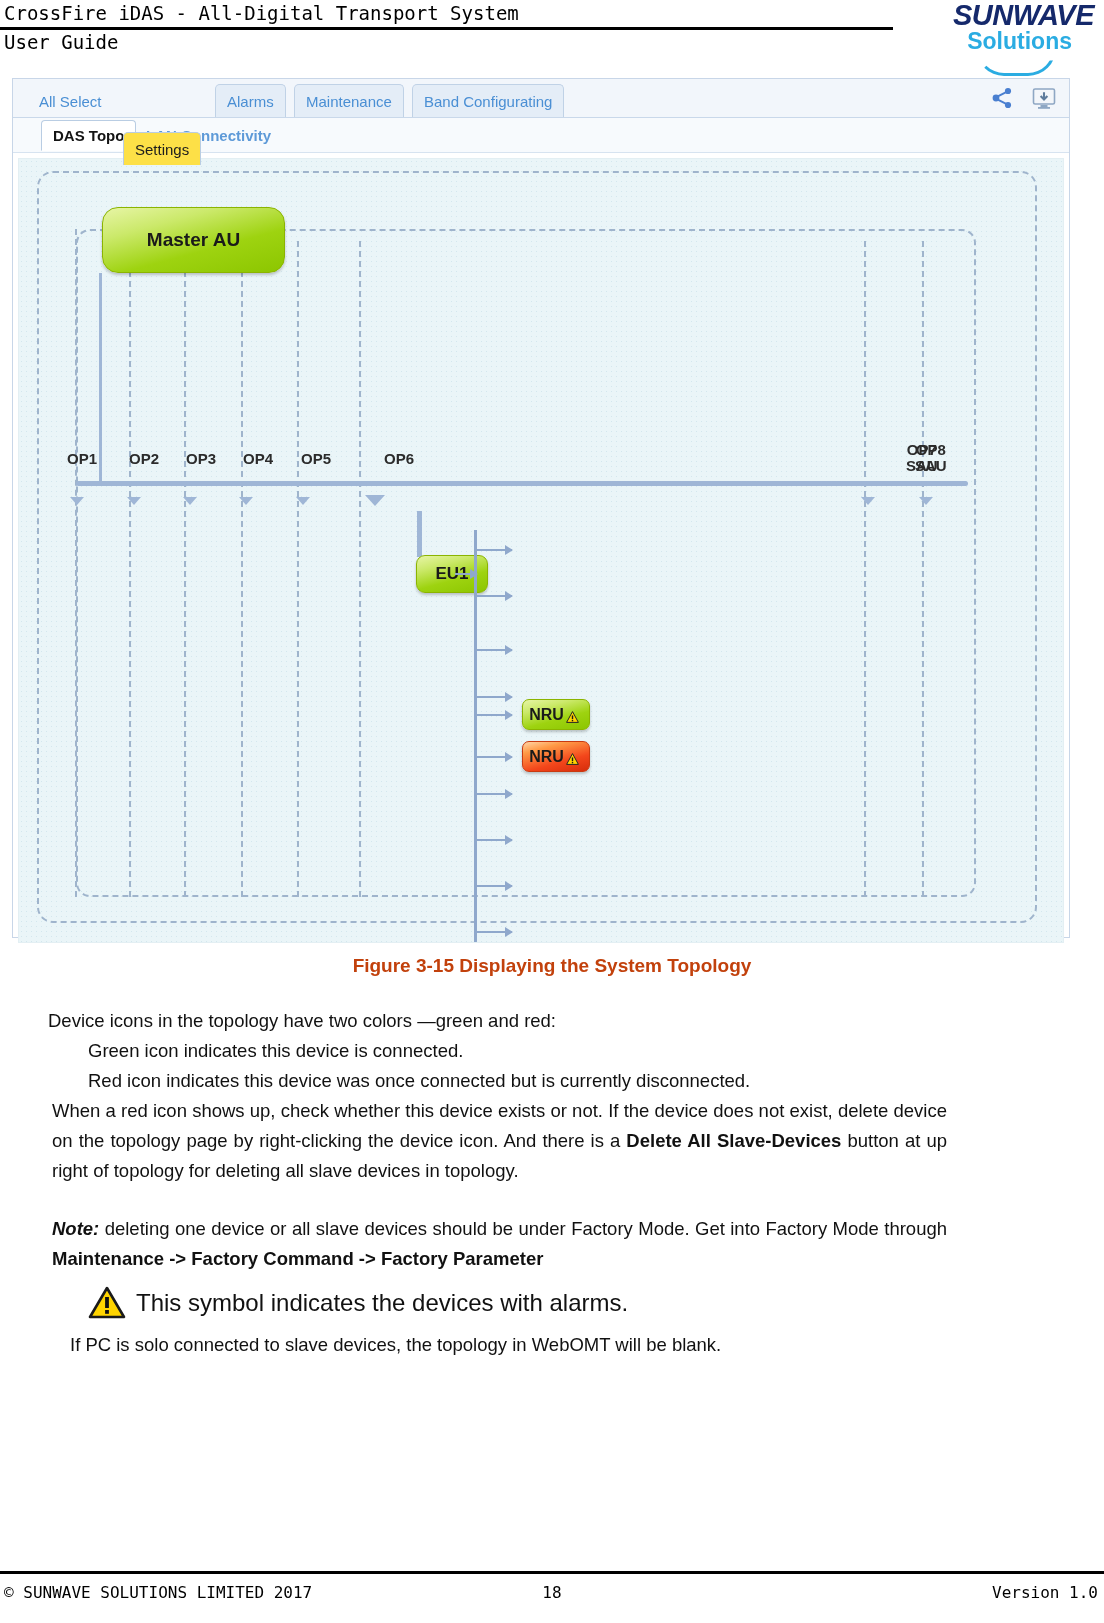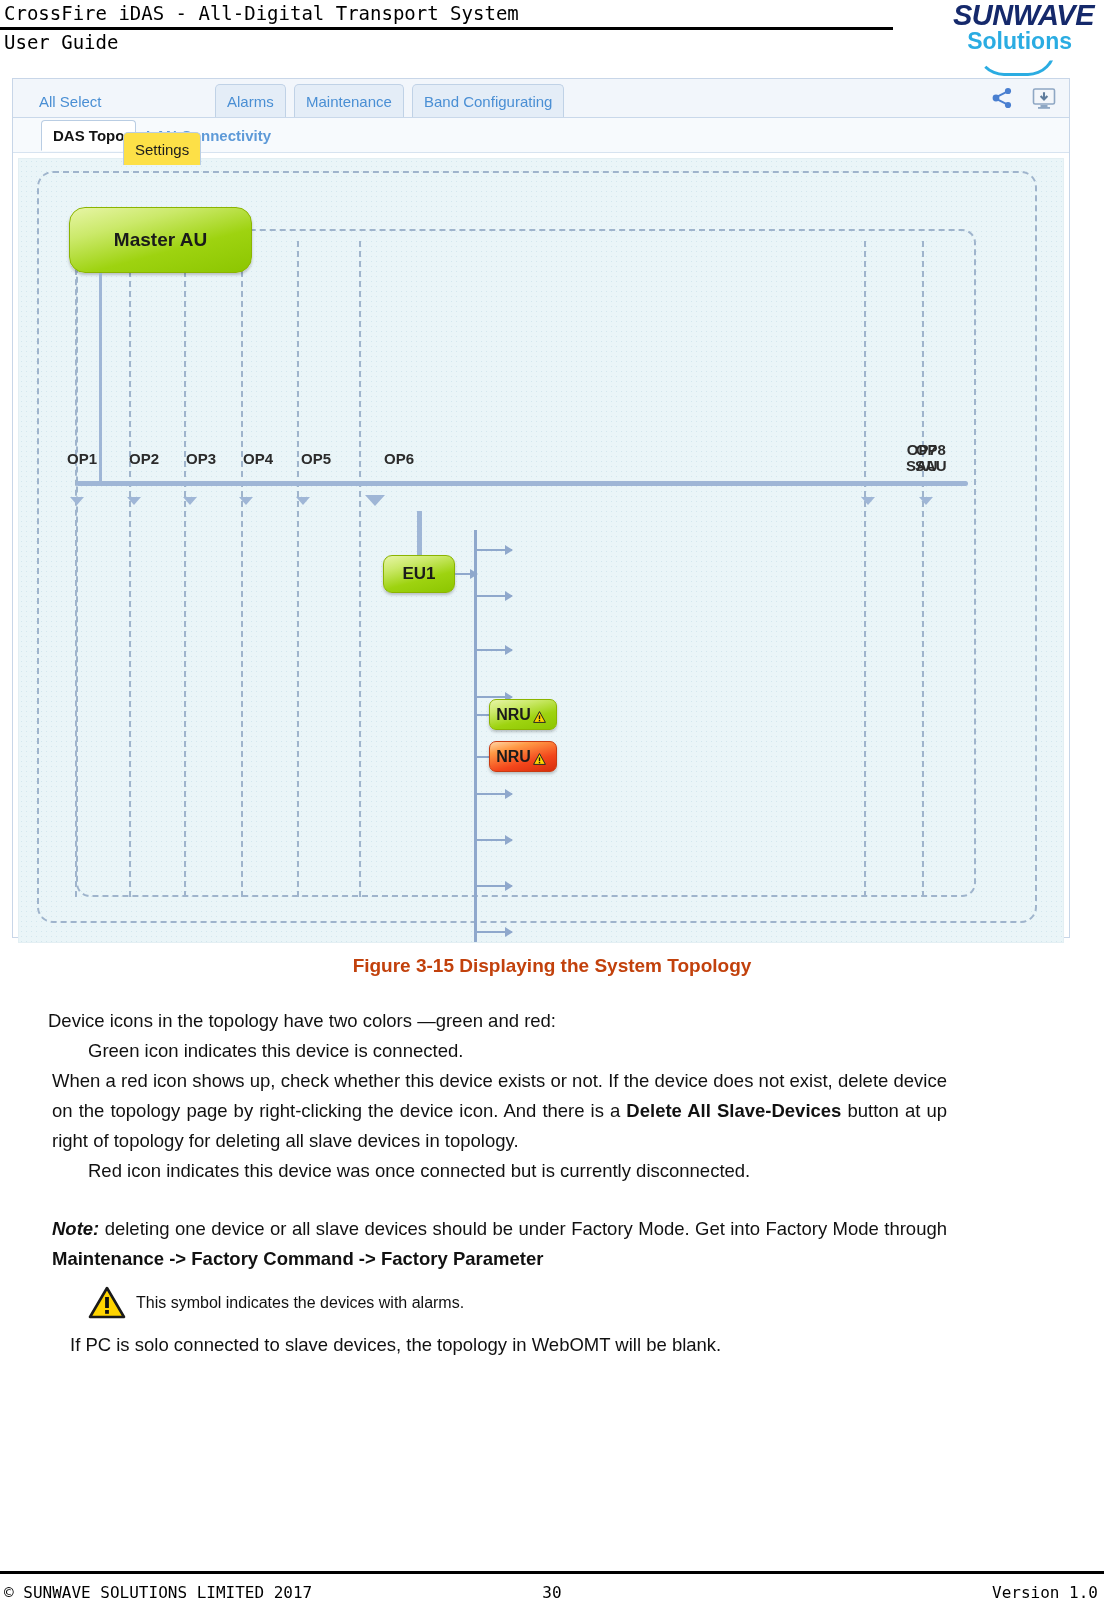--- a/index.html
+++ b/index.html
@@ -190,20 +190,21 @@
     box-sizing: border-box;
     display: flex;
     align-items: center;
     justify-content: center;
     font-weight: bold;
     color: #1a1a1a;
     border-radius: 12px;
     border: 1px solid #8bb400;
     box-shadow: 0 2px 3px rgba(0,0,0,0.22);
     background: linear-gradient(165deg, #e7f5a6 0%, #cbe96a 28%, #9ed310 62%, #8cc600 100%);
+    margin-left: 33px;
   }
   .node.master {
     left: 50px; top: 48px;
     width: 183px; height: 66px;
     font-size: 19px;
     border-radius: 16px;
   }
   .node.eu1 {
     left: 364px; top: 396px;
     width: 72px; height: 38px;
@@ -335,21 +336,21 @@
   .note-lead { font-weight: bold; font-style: italic; }
 
   .alarm-line {
     margin-left: 88px;
     margin-top: 12px;
     display: flex;
     align-items: center;
     gap: 10px;
   }
   .alarm-icon { width: 38px; height: 34px; flex: 0 0 auto; }
-  .alarm-text { font-size: 16px; color: #111; }
+  .alarm-text { font-size: 24px; color: #111; }
   .last-line { margin-left: 70px; margin-top: 14px; font-size: 18.5px; color: #111; }
 
   
   .footer {
     position: absolute;
     left: 0; bottom: 0;
     width: 1104px;
     height: 58px;
   }
   .footer-rule {
@@ -513,22 +514,22 @@
       </span>
     </div>
   </div>
 </div>
 
 <div class="fig-caption">Figure 3-15 Displaying the System Topology</div>
 
 <div class="body-copy">
   <p class="p lvl0">Device icons in the topology have two colors —green and red:</p>
   <p class="p lvl1">Green icon indicates this device is connected.</p>
+  <p class="p lvl1">Red icon indicates this device was once connected but is currently disconnected.</p>
   <p class="p just"><span>When a red icon shows up, check whether this device exists or not. If the device does not exist, delete device on the topology page by right-clicking the device icon. And there is a </span><span class="b">Delete All Slave-Devices</span><span> button at up right of topology for deleting all slave devices in topology.</span></p>
-  <p class="p lvl1">Red icon indicates this device was once connected but is currently disconnected.</p>
 
   <p class="p note"><span class="note-lead">Note:</span><span> deleting one device or all slave devices should be under Factory Mode. Get into Factory Mode through </span><span class="b">Maintenance -&gt; Factory Command -&gt; Factory Parameter</span></p>
 
   <div class="alarm-line">
     <span class="alarm-icon">
       <svg viewBox="0 0 38 34" width="38" height="34">
         <path d="M19 2 L36 31 L2 31 Z" fill="#ffd400" stroke="#1a1a1a" stroke-width="2.6" stroke-linejoin="round"></path>
         <rect x="17.1" y="11" width="3.8" height="11" fill="#111"></rect>
         <rect x="17.1" y="24" width="3.8" height="3.8" fill="#111"></rect>
       </svg>
@@ -536,16 +537,16 @@
     <span class="alarm-text">This symbol indicates the devices with alarms.</span>
   </div>
 
   <div class="last-line">If PC is solo connected to slave devices, the topology in WebOMT will be blank.</div>
 </div>
 
 <div class="footer">
   <div class="footer-rule"></div>
   <div class="footer-row">
     <span class="f-left">© SUNWAVE SOLUTIONS LIMITED 2017</span>
-    <span class="f-mid">30</span>
+    <span class="f-mid">18</span>
     <span class="f-right">Version 1.0</span>
   </div>
 </div>
 
 </body></html>

